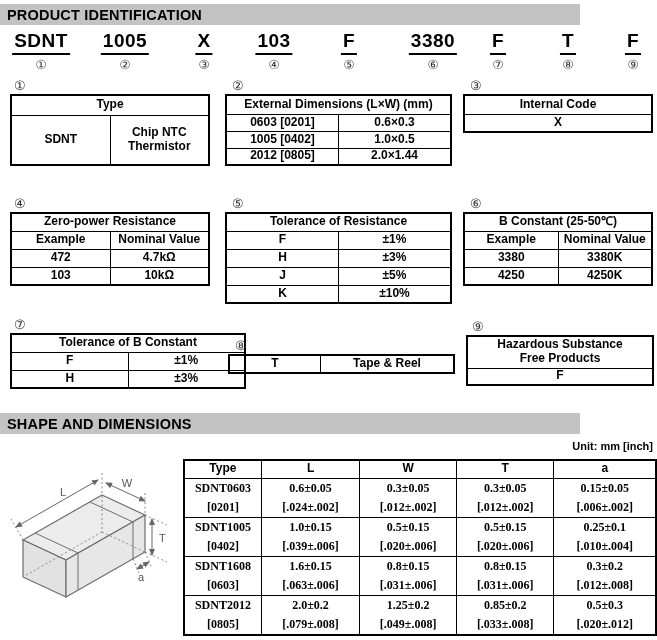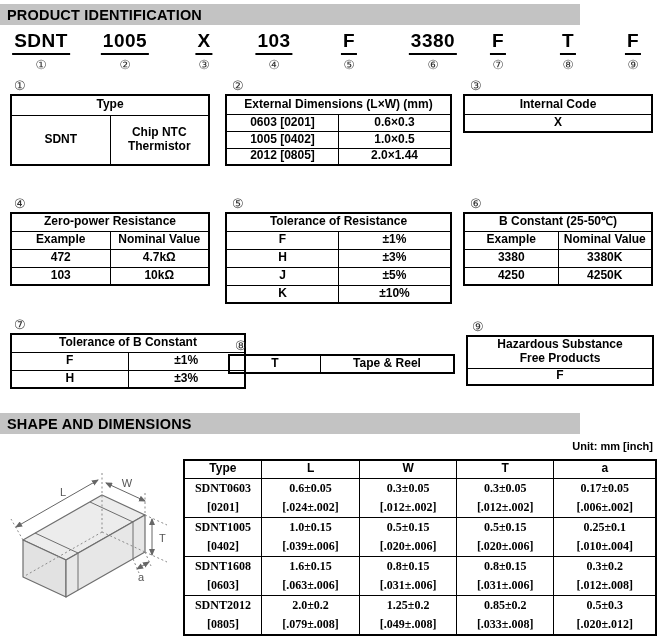--- a/index.html
+++ b/index.html
@@ -322,21 +322,21 @@
             </td>
         <td>
               <div>0.3±0.05</div>
               <div>[.012±.002]</div>
             </td>
         <td>
               <div>0.3±0.05</div>
               <div>[.012±.002]</div>
             </td>
         <td>
-              <div>0.17±0.05</div>
+              <div>0.15±0.05</div>
               <div>[.006±.002]</div>
             </td>
       </tr>
       <tr style="height:39px;">
         <td>
               <div>SDNT1005</div>
               <div>[0402]</div>
             </td>
         <td>
               <div>1.0±0.15</div>

